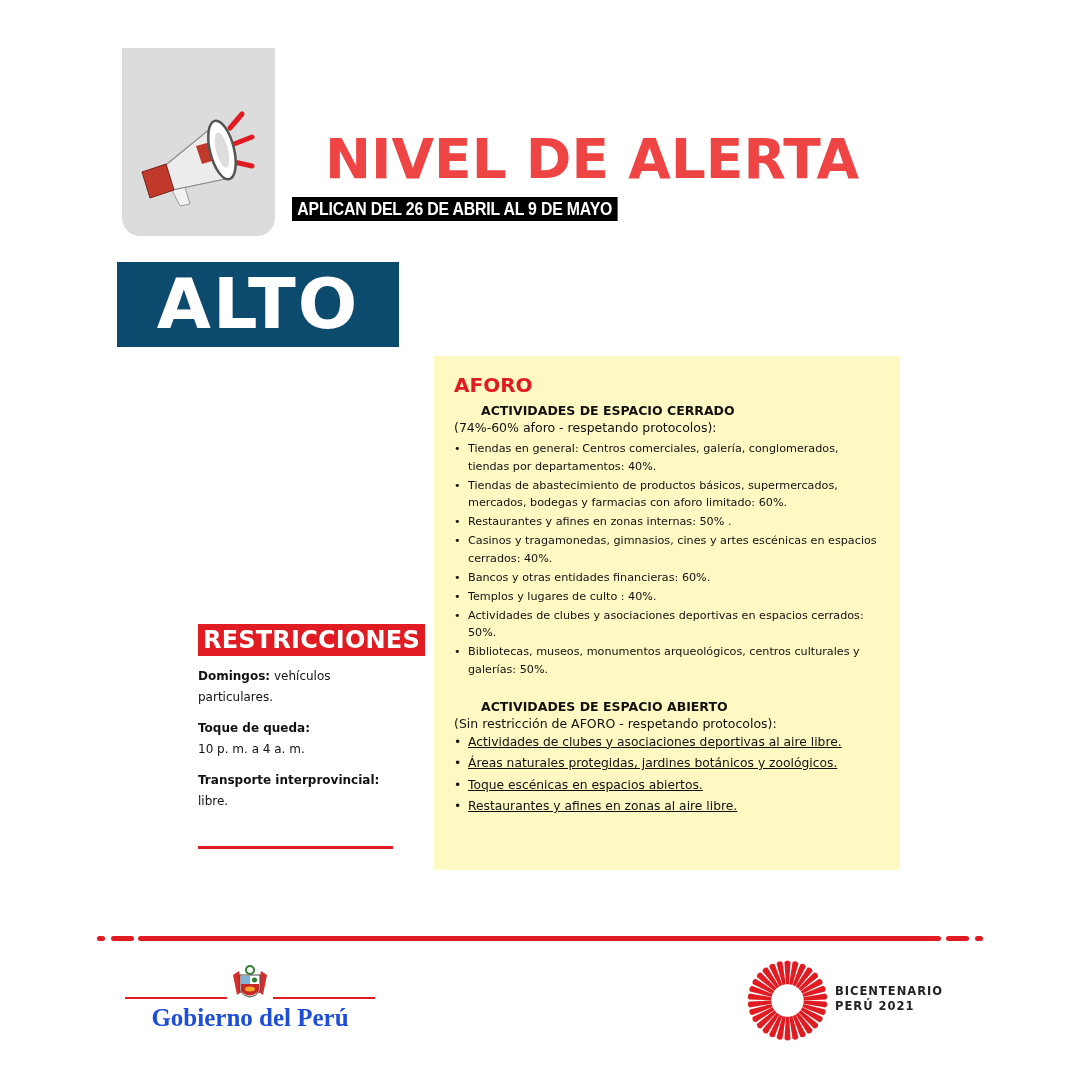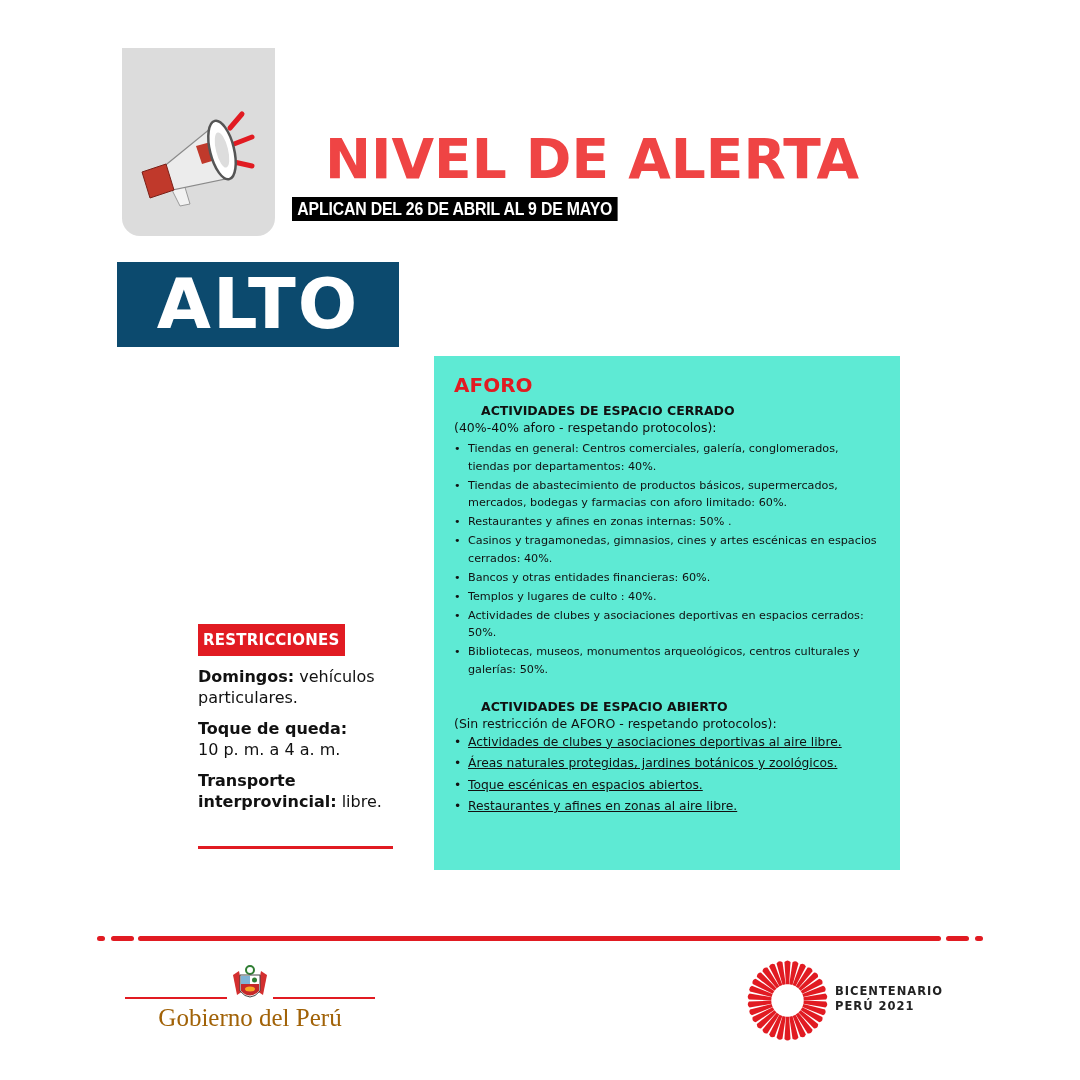--- a/index.html
+++ b/index.html
@@ -31,36 +31,36 @@
     background: #0c4a6e; color: #fff;
     font-family: "DejaVu Sans", sans-serif; font-weight: bold; font-size: 70px;
     line-height: 85px; text-align: center; letter-spacing: 2px;
   }
 
   .restr {
     position: absolute; left: 198px; top: 624px; width: 195px;
   }
   .restr-title {
     display: inline-block; background: #e11b22; color: #fff;
-    font-family: "DejaVu Sans", sans-serif; font-weight: bold; font-size: 15px;
+    font-family: "DejaVu Sans", sans-serif; font-weight: bold; font-size: 24px;
     padding: 3px 5px; line-height: 26px; letter-spacing: 0.2px;
   }
   .restr-item {
-    font-family: "DejaVu Sans", sans-serif; font-size: 16px; line-height: 21px; color: #111;
+    font-family: "DejaVu Sans", sans-serif; font-size: 12px; line-height: 21px; color: #111;
     margin-top: 10px;
   }
   .restr-item:first-of-type { margin-top: 9px; }
   .restr-item b { font-weight: bold; }
   .restr-line {
     position: absolute; left: 0; top: 222px; width: 195px; height: 3px; background: #e11b22;
   }
 
   .aforo {
     position: absolute; left: 434px; top: 356px; width: 466px; height: 514px;
-    background: #5eead4; padding: 16px 20px 0 20px;
+    background: #fef9c3; padding: 16px 20px 0 20px;
   }
   .aforo h2 {
     color: #e11b22; font-family: "DejaVu Sans", sans-serif; font-weight: bold;
     font-size: 20px; line-height: 26px; margin-bottom: 4px;
   }
   .sec-title {
     font-family: "DejaVu Sans", sans-serif; font-weight: bold; font-size: 12.5px; line-height: 17px; color: #111; margin-left: 27px;
   }
   .sec-sub {
     font-family: "DejaVu Sans", sans-serif; font-size: 12.5px; line-height: 17px; color: #111; margin-bottom: 4px;
@@ -78,21 +78,21 @@
   .gap { height: 18px; }
 
   .footer-line { position: absolute; top: 936px; height: 5px; background: #e11b22; border-radius: 3px; }
 
   .gob {
     position: absolute; left: 125px; top: 965px; width: 250px; height: 70px;
   }
   .gob .rule { position: absolute; top: 32px; height: 1.5px; background: #e11b22; }
   .gob .name {
     position: absolute; left: 0; top: 38px; width: 250px; text-align: center;
-    font-family: "Liberation Serif", serif; font-size: 25px; color: #a16207; line-height: 30px;
+    font-family: "Liberation Serif", serif; font-size: 25px; color: #1d4ed8; line-height: 30px; font-weight: bold;
   }
   .gob svg { position: absolute; left: 106px; top: 0; }
 
   .bic { position: absolute; left: 745px; top: 958px; width: 220px; height: 85px; }
   .bic svg { position: absolute; left: 0; top: 0; }
   .bic .t {
     position: absolute; left: 90px; font-family: "DejaVu Sans", sans-serif; font-weight: bold;
     font-size: 11.5px; letter-spacing: 1px; color: #222; line-height: 16px;
   }
 </style>
@@ -135,21 +135,21 @@
   </div>
   <div class="restr-item">
     <b>Transporte interprovincial:</b><span> libre.</span>
   </div>
   <div class="restr-line"></div>
 </div>
 
 <div class="aforo">
   <h2>AFORO</h2>
   <div class="sec-title">ACTIVIDADES DE ESPACIO CERRADO</div>
-  <div class="sec-sub">(40%-40% aforo - respetando protocolos):</div>
+  <div class="sec-sub">(74%-60% aforo - respetando protocolos):</div>
   <ul class="items">
     <li>Tiendas en general: Centros comerciales, galería, conglomerados, tiendas por departamentos: 40%.</li>
     <li>Tiendas de abastecimiento de productos básicos, supermercados, mercados, bodegas y farmacias con aforo limitado: 60%.</li>
     <li>Restaurantes  y afines en zonas internas: 50% .</li>
     <li>Casinos y tragamonedas, gimnasios, cines y artes escénicas en espacios cerrados: 40%.</li>
     <li>Bancos y otras entidades financieras: 60%.</li>
     <li>Templos y lugares de culto : 40%.</li>
     <li>Actividades de clubes y asociaciones deportivas en espacios cerrados: 50%.</li>
     <li>Bibliotecas, museos, monumentos arqueológicos, centros culturales y galerías: 50%.</li>
   </ul>

